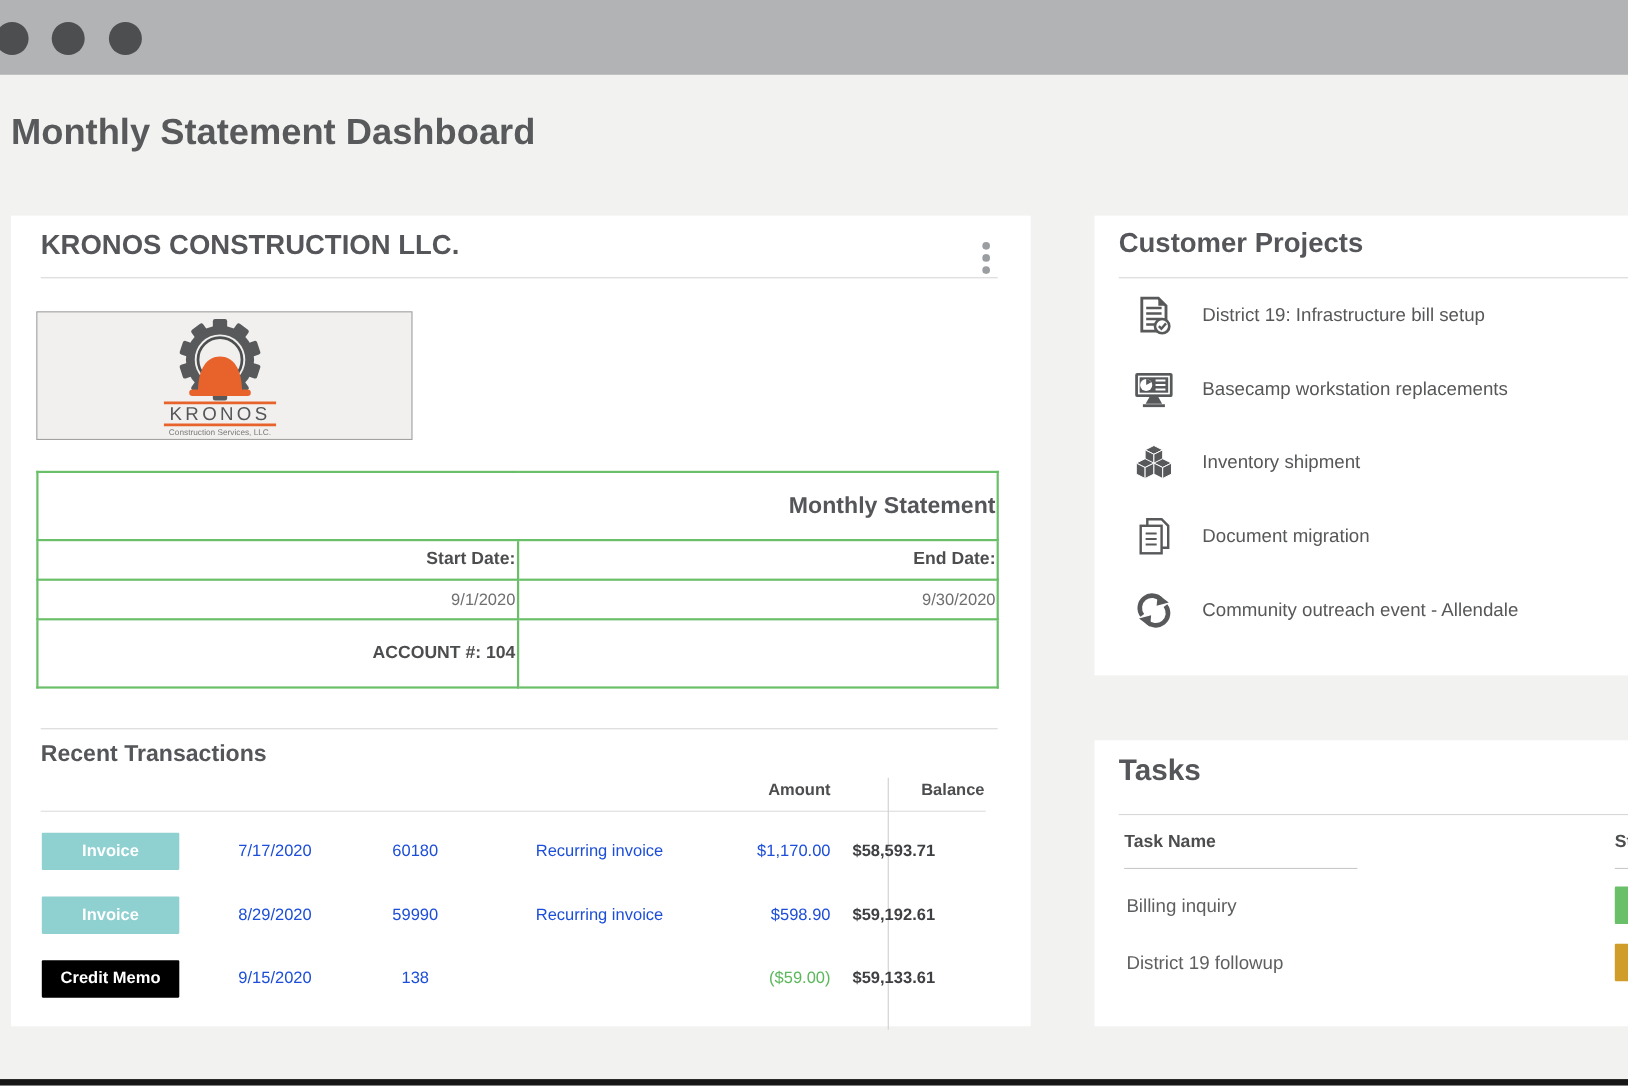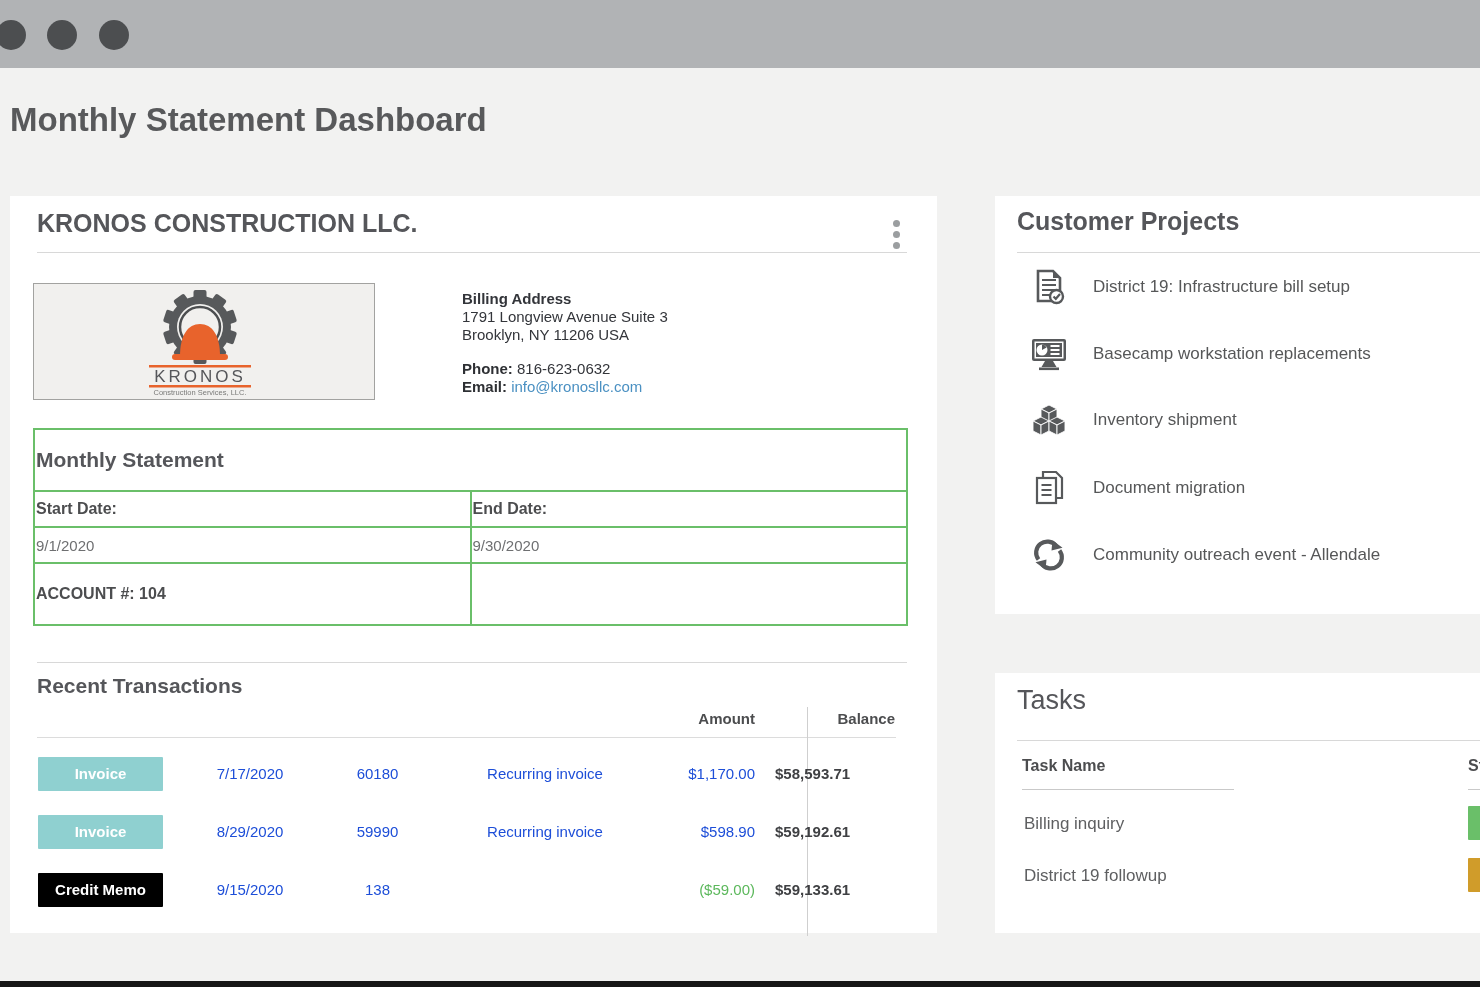--- a/index.html
+++ b/index.html
@@ -31,21 +31,21 @@
               background:#f1f0ee; border:1px solid #a2a2a0; }
 
   .billing { position:absolute; left:452px; top:94px; font-size:15px; color:#33353a; line-height:18px; }
   .billing .bhead { font-weight:bold; }
   .billing .pgap { margin-top:16px; }
   .billing b { color:#2e3034; }
   .billing a { color:#4a90c2; text-decoration:none; }
 
   table.stmt { position:absolute; left:23px; top:232px; width:875px;
                border-collapse:collapse; table-layout:fixed; }
-  table.stmt td { border:2px solid #6abf69; text-align:left; background:#fff; }
+  table.stmt td { border:2px solid #6abf69; text-align:right; background:#fff; }
   td.stmt-title  { height:58px; font-size:21px; font-weight:bold; color:#55565a; }
   td.stmt-label  { height:32px; font-size:16px; font-weight:bold; color:#4c4d4f; }
   td.stmt-value  { height:32px; font-size:15px; color:#6e6f71; }
   td.stmt-acct   { height:58px; font-size:16px; font-weight:bold; color:#4c4d4f; }
   td.stmt-open   { height:58px; background:#6dbf6d; color:#ffffff; }
   td.stmt-open .ob1 { font-size:15px; font-weight:bold; margin-bottom:5px; }
   td.stmt-open .ob2 { font-size:17px; font-weight:bold; }
 
   .tx-heading { position:absolute; left:27px; top:478px; font-size:21px; font-weight:bold; color:#55565a; }
   .tx-colhead { position:absolute; top:511px; height:24px; font-size:15px; font-weight:bold;
@@ -66,21 +66,21 @@
   .tx-bal  { left:765px; width:120px; text-align:left; font-weight:bold; color:#3f4043 !important; }
   .amount-neg { color:#5cb85c !important; }
 
   
   .panel-heading { position:absolute; left:22px; top:11px; font-size:25px; font-weight:bold; color:#55565a; }
   .proj-item { position:absolute; left:36px; right:0; height:46px; display:flex; align-items:center; cursor:pointer; }
   .proj-icon { width:36px; height:38px; flex:none; display:flex; align-items:center; justify-content:center; }
   .proj-label { margin-left:26px; font-size:17px; color:#565758; white-space:nowrap; }
 
   
-  .tasks-heading { position:absolute; left:22px; top:12px; font-size:27px; font-weight:normal; color:#55565a; }
+  .tasks-heading { position:absolute; left:22px; top:12px; font-size:27px; font-weight:bold; color:#55565a; }
   .taskcol { position:absolute; top:84px; font-size:16px; font-weight:bold; color:#4c4d4f; white-space:nowrap; }
   .taskcol.name   { left:27px; }
   .taskcol.status { left:473px; }
   .task-name { position:absolute; left:29px; font-size:17px; color:#5e5f61; white-space:nowrap; }
   .status-badge { position:absolute; left:473px; width:60px; height:34px; border-radius:1px; }
 
   svg .ink { fill:#57595b; }
   svg .ink-s { stroke:#57595b; fill:none; }
 </style>
 </head>
@@ -125,33 +125,20 @@
         </g>
         <path d="M146 72 C146 51 154 40 166 40 C178 40 186 51 186 72 Z" fill="#e8632c"></path>
         <rect x="138" y="70" width="56" height="6" rx="3" fill="#e8632c"></rect>
         <rect x="115" y="81" width="102" height="2.5" fill="#e8632c"></rect>
         <text x="166" y="98" text-anchor="middle" font-size="17" letter-spacing="3" fill="#55565a">KRONOS</text>
         <rect x="115" y="101" width="102" height="2.5" fill="#e8632c"></rect>
         <text x="166" y="111" text-anchor="middle" font-size="7.5" fill="#7a7a78">Construction Services, LLC.</text>
       </svg>
     </div>
 
-    <div class="billing">
-      <div class="bhead">Billing Address</div>
-      <div>1791 Longview Avenue Suite 3</div>
-      <div>Brooklyn, NY 11206 USA</div>
-      <div class="pgap">
-        <b>Phone:</b>
-        <span>816-623-0632</span>
-      </div>
-      <div>
-        <b>Email:</b>
-        <a href="#">info@kronosllc.com</a>
-      </div>
-    </div>
 
     <table class="stmt">
       <tbody>
           <tr>
             <td class="stmt-title" colspan="2">Monthly Statement</td>
           </tr>
       <tr>
         <td class="stmt-label">Start Date:</td>
         <td class="stmt-label">End Date:</td>
       </tr>

